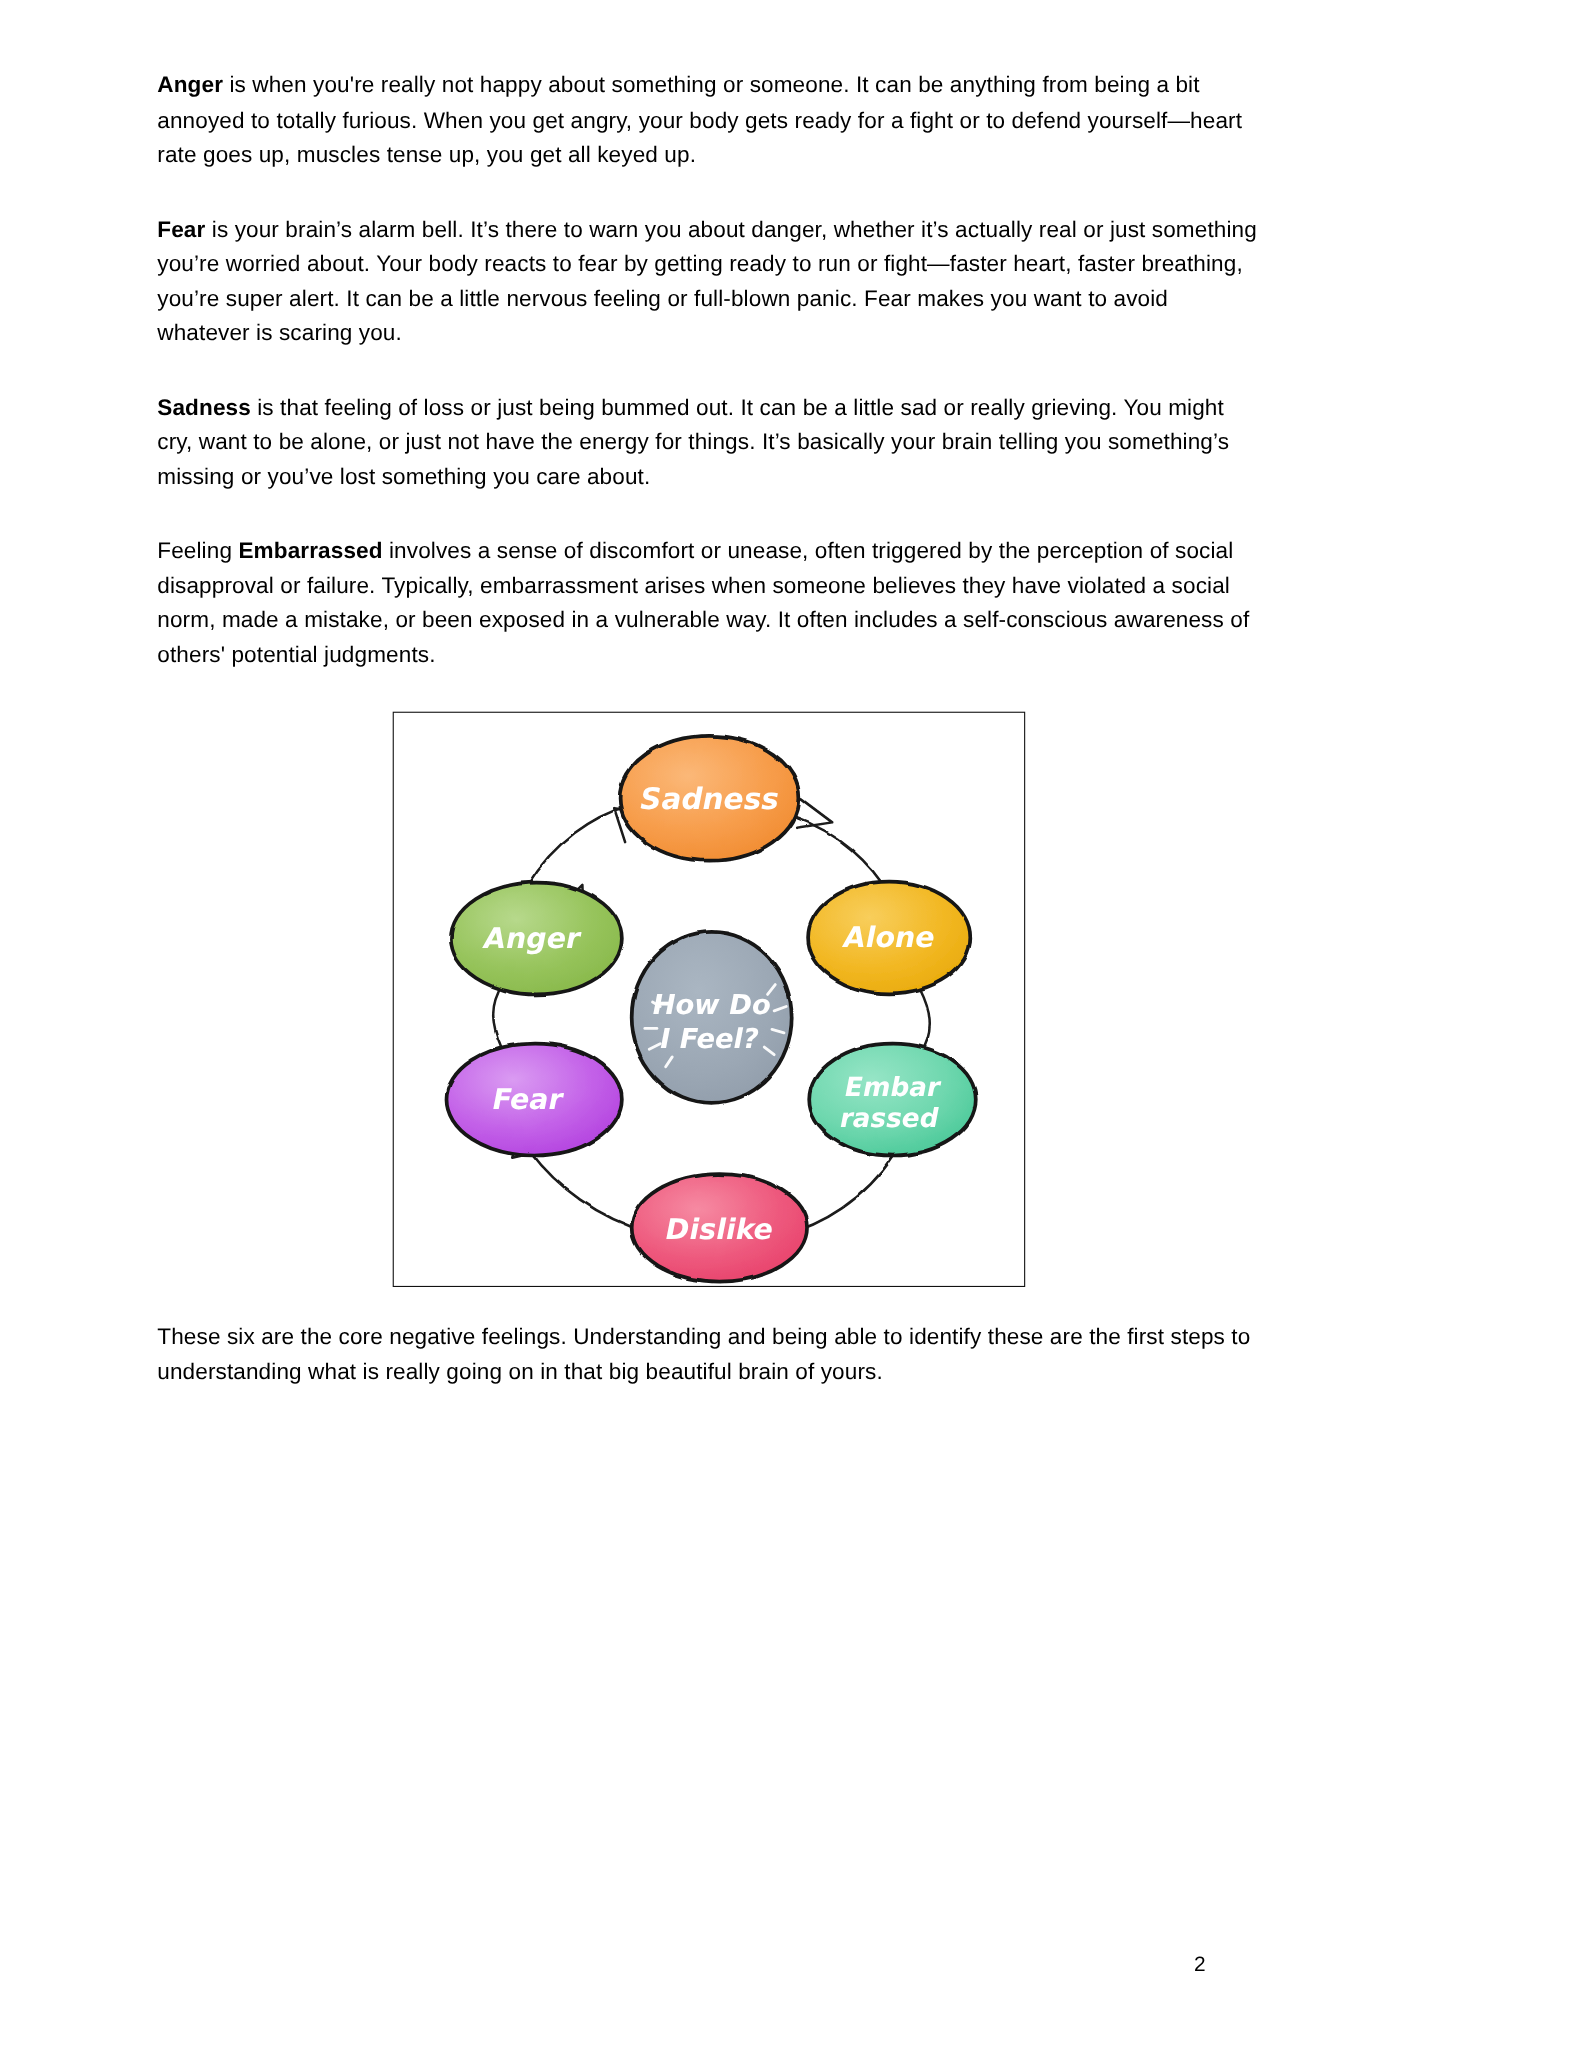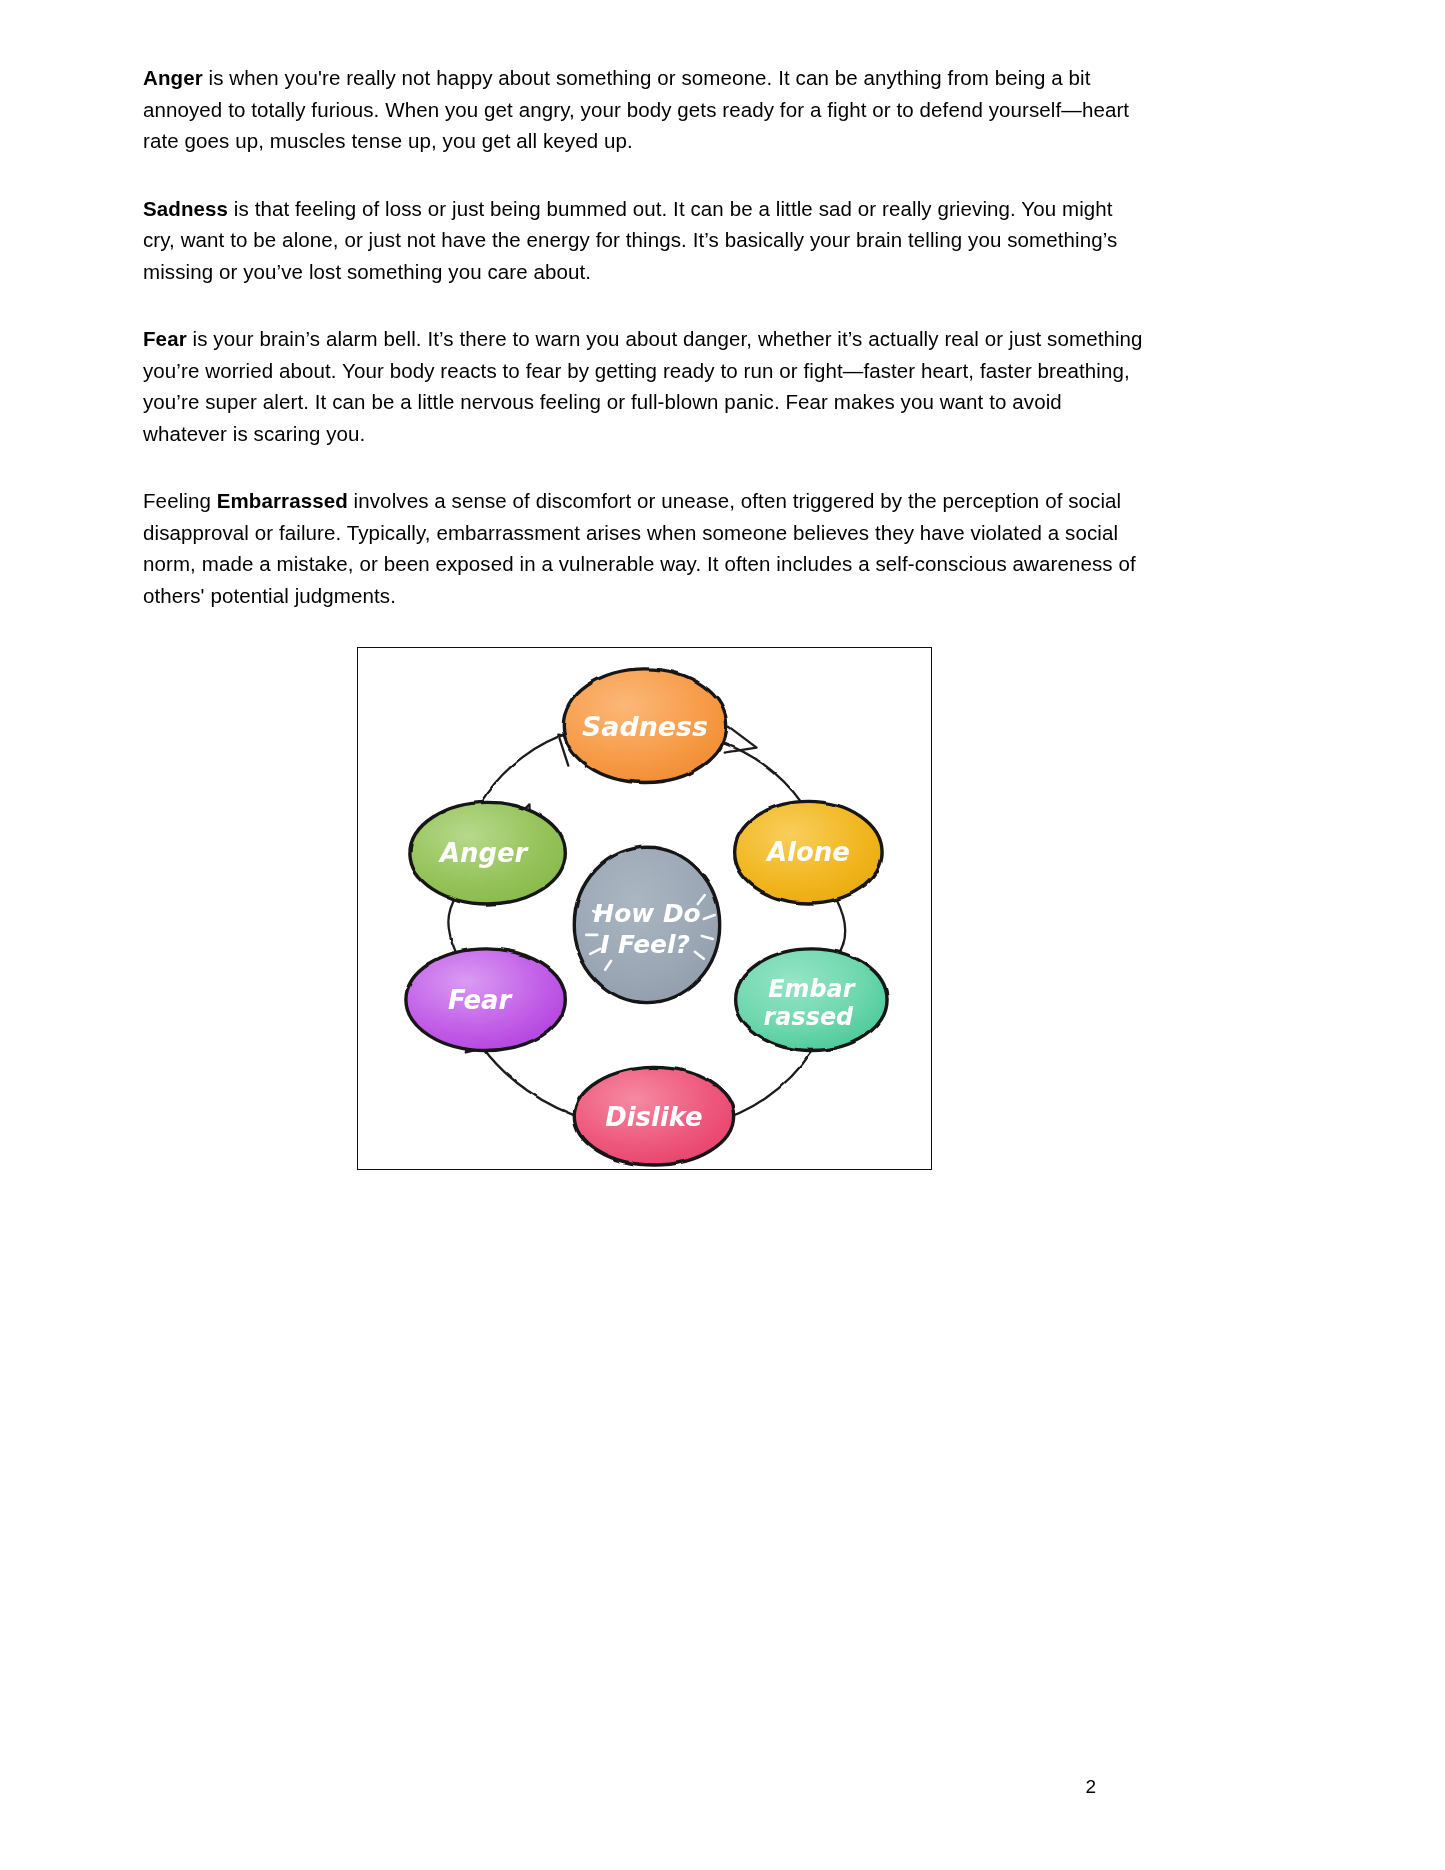--- a/index.html
+++ b/index.html
@@ -63,23 +63,23 @@
   }
 </style>
 </head>
 <body>
 
 <div class="page">
   <div class="content">
 
     <p class="para"><b>Anger</b><span> is when you're really not happy about something or someone. It can be anything from being a bit annoyed to totally furious. When you get angry, your body gets ready for a fight or to defend yourself—heart rate goes up, muscles tense up, you get all keyed up.</span></p>
 
+    <p class="para"><b>Fear</b><span> is your brain’s alarm bell. It’s there to warn you about danger, whether it’s actually real or just something you’re worried about. Your body reacts to fear by getting ready to run or fight—faster heart, faster breathing, you’re super alert. It can be a little nervous feeling or full-blown panic. Fear makes you want to avoid whatever is scaring you.</span></p>
+
     <p class="para"><b>Sadness</b><span> is that feeling of loss or just being bummed out. It can be a little sad or really grieving. You might cry, want to be alone, or just not have the energy for things. It’s basically your brain telling you something’s missing or you’ve lost something you care about.</span></p>
-
-    <p class="para"><b>Fear</b><span> is your brain’s alarm bell. It’s there to warn you about danger, whether it’s actually real or just something you’re worried about. Your body reacts to fear by getting ready to run or fight—faster heart, faster breathing, you’re super alert. It can be a little nervous feeling or full-blown panic. Fear makes you want to avoid whatever is scaring you.</span></p>
 
 
 
     <p class="para"><span>Feeling </span><b>Embarrassed</b><span> involves a sense of discomfort or unease, often triggered by the perception of social disapproval or failure. Typically, embarrassment arises when someone believes they have violated a social norm, made a mistake, or been exposed in a vulnerable way. It often includes a self-conscious awareness of others' potential judgments.</span></p>
 
     <div class="fig-wrap">
       <div class="figure">
         <svg viewBox="0 0 575 523" xmlns="http://www.w3.org/2000/svg">
           <defs>
             <filter id="rough" x="-20%" y="-20%" width="140%" height="140%">
@@ -194,16 +194,17 @@
           </g>
 
           <g>
             <ellipse cx="130" cy="206" rx="78" ry="51" fill="url(#g-anger)" stroke="#151515" stroke-width="3.4" filter="url(#rough)"></ellipse>
             <text class="hand-label" x="126" y="215" text-anchor="middle" font-size="26">Anger</text>
           </g>
         </svg>
       </div>
     </div>
 
+    <p class="para closing">These six are the core negative feelings. Understanding and being able to identify these are the first steps to understanding what is really going on in that big beautiful brain of yours.</p>
   </div>
 
   <div class="page-number">2</div>
 </div>
 
 </body></html>

